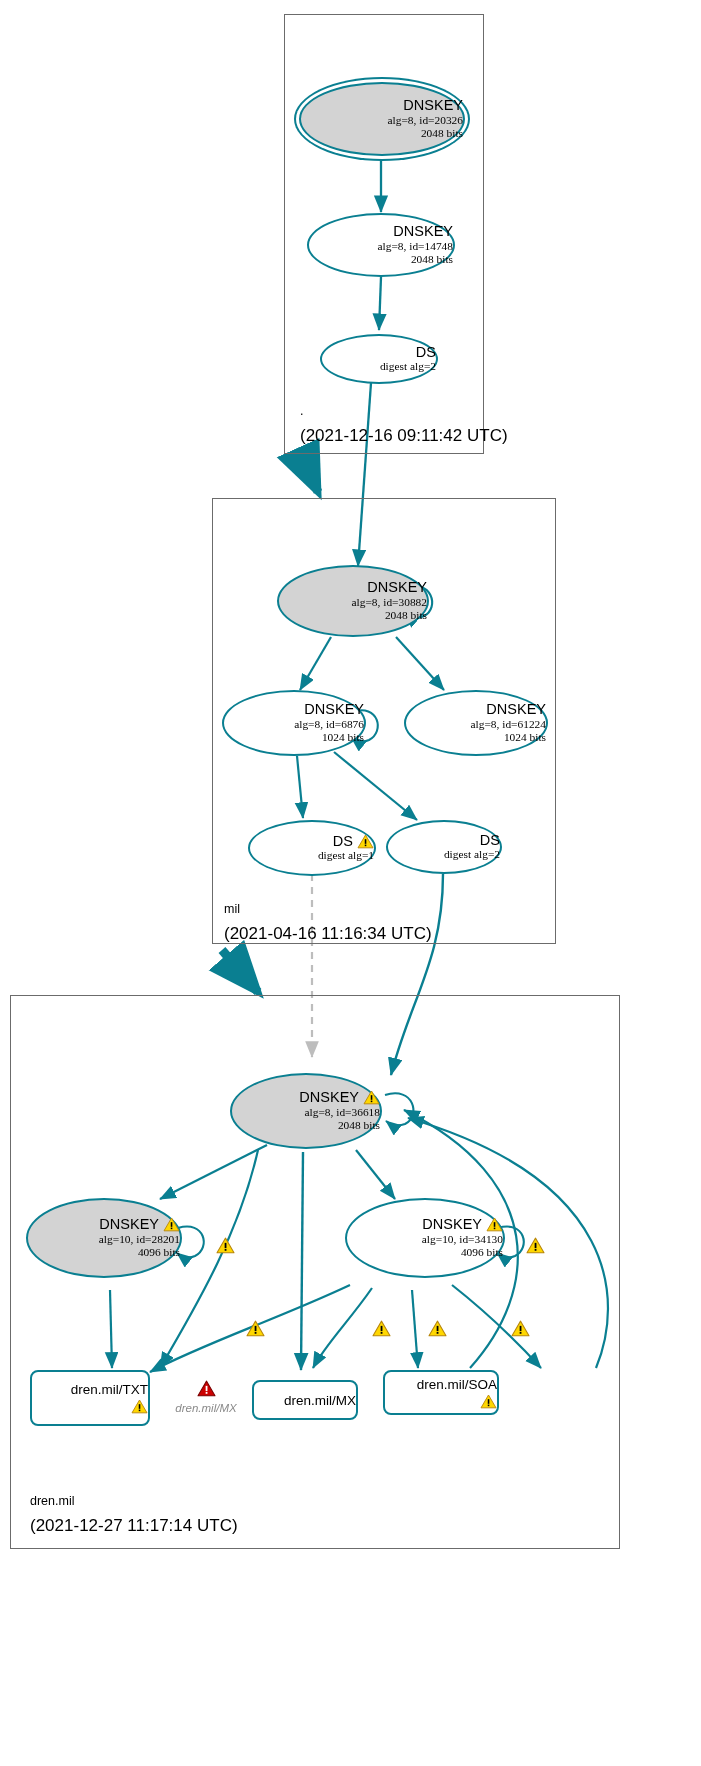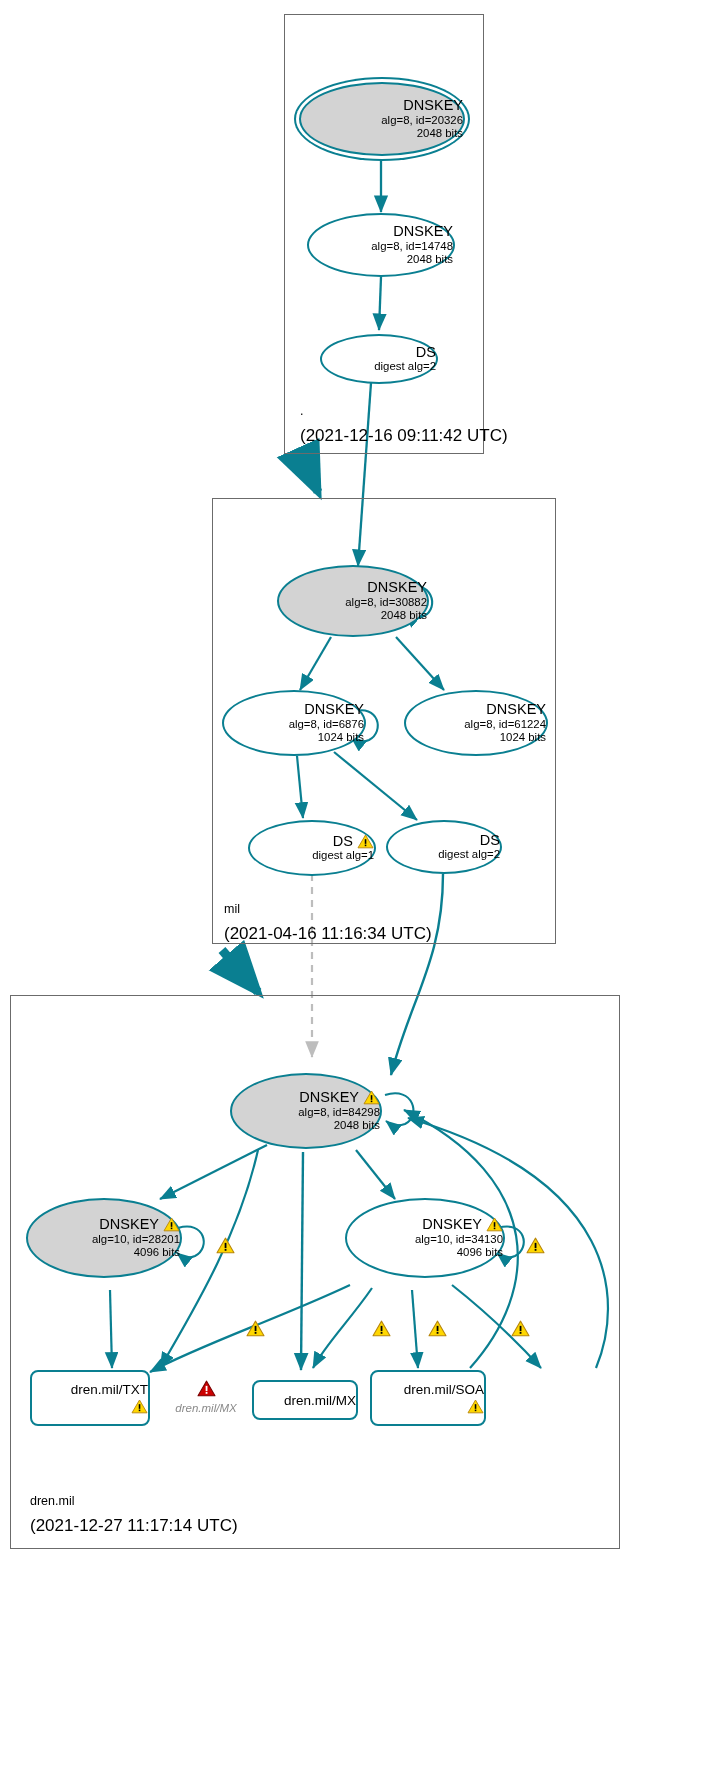--- a/index.html
+++ b/index.html
@@ -14,21 +14,21 @@
   .node{position:absolute;display:flex;flex-direction:column;
         align-items:flex-end;justify-content:center;text-align:center;
         box-sizing:border-box;}
   .ellipse{border:2px solid #0a7f91;border-radius:50%;background:#ffffff;}
   .ellipse.filled{background:#d3d3d3;}
   .ellipse.dbl{box-shadow:0 0 0 3px #ffffff, 0 0 0 5px #0a7f91;}
   .rrset{border:2px solid #0a7f91;border-radius:8px;background:#ffffff;}
   .t1{font-size:14.5px;color:#000;line-height:1.12;font-family:"Liberation Sans",sans-serif;
       display:flex;align-items:center;gap:4px;justify-content:center;}
   .t2{font-size:11.4px;color:#000;line-height:1.18;
-      font-family:Liberation Sans, sans-serif;white-space:nowrap;}
+      font-family:Liberation Serif, serif;white-space:nowrap;}
   .rrname{font-size:13.5px;color:#000;font-family:"Liberation Sans",sans-serif;}
   .rrname.err{font-size:11.5px;color:#8a8a8a;font-style:italic;}
   .warn{display:inline-block;width:17px;height:15px;position:relative;}
   .warn svg{display:block;}
   .warnfloat{position:absolute;width:19px;height:17px;}
   svg.wires{position:absolute;left:0;top:0;width:701px;height:1766px;
             pointer-events:none;overflow:visible;}
   .errnode{position:absolute;display:flex;flex-direction:column;
            align-items:center;justify-content:center;gap:1px;}
 </style>
@@ -179,21 +179,21 @@
     <div class="t1">
       <span>DNSKEY</span>
       <span class="warn">
         <svg viewBox="0 0 20 18" width="17" height="15">
           <path d="M10 1.2 L19 16.6 L1 16.6 Z" fill="#ffd700" stroke="#b8860b" stroke-width="1.1" stroke-linejoin="round"></path>
           <rect x="9.1" y="6.2" width="1.9" height="5.6" fill="#000"></rect>
           <rect x="9.1" y="12.7" width="1.9" height="1.9" fill="#000"></rect>
         </svg>
       </span>
     </div>
-    <div class="t2">alg=8, id=84298</div>
+    <div class="t2">alg=8, id=36618</div>
     <div class="t2">2048 bits</div>
   </div>
 
   <div class="node ellipse filled" style="left:26px;top:1198px;width:156px;height:80px;">
     <div class="t1">
       <span>DNSKEY</span>
       <span class="warn">
         <svg viewBox="0 0 20 18" width="17" height="15">
           <path d="M10 1.2 L19 16.6 L1 16.6 Z" fill="#ffd700" stroke="#b8860b" stroke-width="1.1" stroke-linejoin="round"></path>
           <rect x="9.1" y="6.2" width="1.9" height="5.6" fill="#000"></rect>
@@ -282,21 +282,21 @@
         <rect x="9.1" y="12.7" width="1.9" height="1.9" fill="#fff"></rect>
       </svg>
     </div>
     <div class="rrname err">dren.mil/MX</div>
   </div>
 
   <div class="node rrset" style="left:252px;top:1380px;width:106px;height:40px;">
     <div class="rrname">dren.mil/MX</div>
   </div>
 
-  <div class="node rrset" style="left:370px;top:1370px;width:116px;height:56px;">
+  <div class="node rrset" style="left:383px;top:1370px;width:116px;height:45px;">
     <div class="rrname">dren.mil/SOA</div>
     <div class="warn" style="margin-top:2px;">
       <svg viewBox="0 0 20 18" width="17" height="15">
         <path d="M10 1.2 L19 16.6 L1 16.6 Z" fill="#ffd700" stroke="#b8860b" stroke-width="1.1" stroke-linejoin="round"></path>
         <rect x="9.1" y="6.2" width="1.9" height="5.6" fill="#000"></rect>
         <rect x="9.1" y="12.7" width="1.9" height="1.9" fill="#000"></rect>
       </svg>
     </div>
   </div>
 

